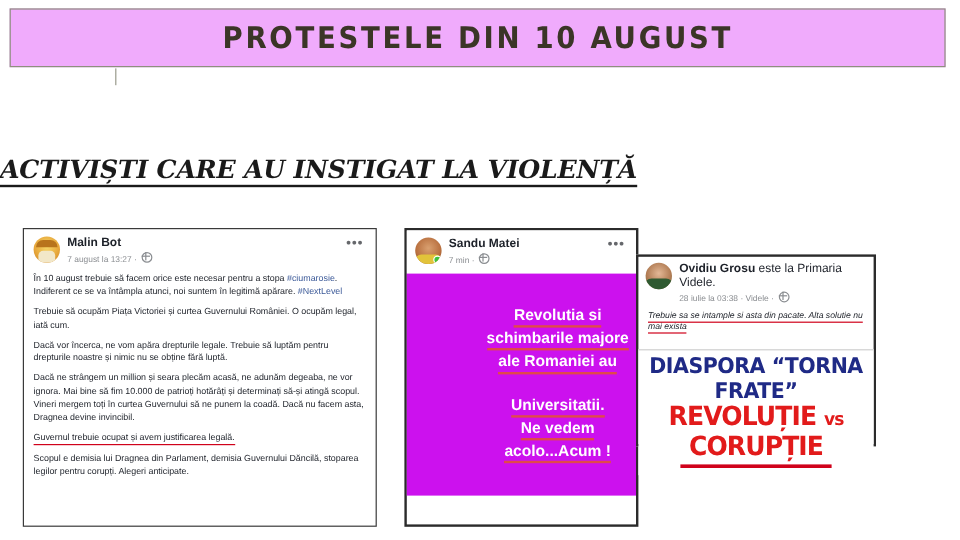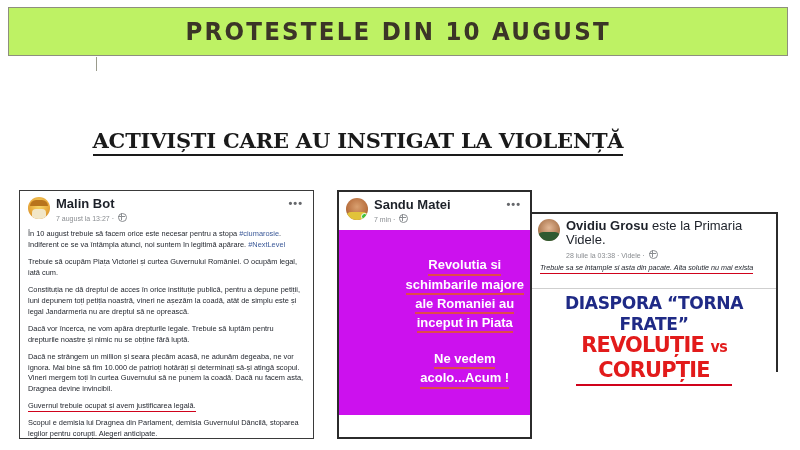--- a/index.html
+++ b/index.html
@@ -4,35 +4,35 @@
 <style>
   html,body{margin:0;padding:0;}
   body{
     width:800px;height:450px;overflow:hidden;background:#ffffff;
     font-family:"Liberation Sans",sans-serif;position:relative;
   }
 
   
   .title-bar{
     position:absolute;left:8px;top:7px;width:780px;height:49px;
-    background:#bef264;border:1px solid #8e8f7e;box-sizing:border-box;
+    background:#f0abfc;border:1px solid #8e8f7e;box-sizing:border-box;
     display:flex;align-items:center;justify-content:center;
   }
   .title-text{
     font-family:"DejaVu Sans",sans-serif;font-weight:bold;
     font-size:25px;letter-spacing:2.4px;color:#3b3527;
     transform:scaleX(0.92);white-space:nowrap;
   }
   .title-stem{
     position:absolute;left:96px;top:57px;width:1px;height:14px;background:#9a9b8c;
   }
 
   
   .subtitle{
-    position:absolute;left:0;top:128px;width:716px;text-align:center;
+    position:absolute;left:0;top:128px;width:716px;font-style:italic;
   }
   .subtitle span{
     font-family:"DejaVu Serif",serif;font-weight:bold;font-size:21px;
     color:#1a1a1a;border-bottom:2px solid #1a1a1a;padding-bottom:1px;
     letter-spacing:-0.2px;
   }
 
   
   .card{position:absolute;background:#ffffff;border:2px solid #2b2b2b;box-sizing:border-box;}
 
@@ -63,21 +63,21 @@
   .av-ovidiu:after{
     content:"";position:absolute;left:-1px;top:13px;width:24px;height:10px;
     background:#2f5a31;border-radius:6px 6px 0 0;
   }
   .online-dot{
     position:absolute;right:0px;bottom:0px;width:7px;height:7px;border-radius:50%;
     background:#3ec23e;border:1.5px solid #fff;box-sizing:border-box;z-index:3;
   }
 
   .p-names{line-height:1.1;}
-  .p-name{font-size:13px;font-weight:bold;color:#1d2129;font-family:"Liberation Sans",sans-serif;}
+  .p-name{font-size:10px;font-weight:bold;color:#1d2129;font-family:"Liberation Sans",sans-serif;}
   .p-name .sub{font-weight:normal;color:#1d2129;}
   .p-meta{font-size:7px;color:#8a8d91;margin-top:2px;font-family:"Liberation Sans",sans-serif;}
   .globe{
     display:inline-block;width:7px;height:7px;border-radius:50%;
     border:1px solid #8a8d91;position:relative;vertical-align:-1px;margin-left:2px;
   }
   .globe:before{content:"";position:absolute;left:2px;top:-1px;width:1px;height:7px;background:#8a8d91;}
   .globe:after{content:"";position:absolute;left:-1px;top:2px;width:7px;height:1px;background:#8a8d91;}
   .dots{
     position:absolute;right:2px;top:2px;font-size:11px;color:#65676b;letter-spacing:1px;
@@ -103,21 +103,21 @@
   }
   .magenta .mtext{
     font-family:"Liberation Sans",sans-serif;font-weight:bold;color:#ffffff;
     font-size:13px;line-height:1.32;padding:0 6px;
   }
   .magenta .mtext span{
     border-bottom:2px solid #e04a4a;display:inline-block;
   }
 
   
-  #post3{left:530px;top:212px;width:248px;height:160px;border-width:2px;}
+  #post3{left:530px;top:212px;width:200px;height:160px;border-width:2px;}
   #post3 .inner{padding:5px 6px 0 6px;}
   .p3-caption{
     font-size:7.2px;color:#1d2129;padding:4px 2px 3px 2px;line-height:1.3;
     font-family:"Liberation Sans",sans-serif;
     font-style:italic;
   }
   .banner{
     background:#ffffff;border-top:1px solid #cfcfcf;text-align:center;
     padding:3px 0 6px 0;
     margin-top:12px;
@@ -156,21 +156,20 @@
         <div class="p-meta">
           <span>7 august la 13:27</span>
           <span> · </span><span class="globe"></span>
         </div>
       </div>
       <div class="dots">•••</div>
     </div>
     <div class="p-body">
       <p><span>În 10 august trebuie să facem orice este necesar pentru a stopa <span class="tag" style="color:#3b5998">#ciumarosie</span>. Indiferent ce se va întâmpla atunci, noi suntem în legitimă apărare. <span class="tag" style="color:#3b5998">#NextLevel</span></span></p>
       <p>Trebuie să ocupăm Piața Victoriei și curtea Guvernului României. O ocupăm legal, iată cum.</p>
-      <p>Constituția ne dă dreptul de acces în orice instituție publică, pentru a depune petiții, luni depunem toți petiția noastră, vineri ne așezăm la coadă, atât de simplu este și legal Jandarmeria nu are dreptul să ne oprească.</p>
       <p>Dacă vor încerca, ne vom apăra drepturile legale. Trebuie să luptăm pentru drepturile noastre și nimic nu se obține fără luptă.</p>
       <p>Dacă ne strângem un million și seara plecăm acasă, ne adunăm degeaba, ne vor ignora. Mai bine să fim 10.000 de patrioți hotărâți și determinați să-și atingă scopul. Vineri mergem toți în curtea Guvernului să ne punem la coadă. Dacă nu facem asta, Dragnea devine invincibil.</p>
       <p><span class="redline">Guvernul trebuie ocupat și avem justificarea legală.</span></p>
       <p>Scopul e demisia lui Dragnea din Parlament, demisia Guvernului Dăncilă, stoparea legilor pentru corupți. Alegeri anticipate.</p>
     </div>
   </div>
 </div>
 
 <div class="card" id="post2">
   <div class="inner-head">
@@ -186,22 +185,22 @@
         </div>
       </div>
       <div class="dots">•••</div>
     </div>
   </div>
   <div class="magenta">
     <div class="mtext">
       <span>Revolutia si</span><br>
       <span>schimbarile majore</span><br>
       <span>ale Romaniei au</span><br>
-      <span>inceput in Piata</span><br>
       <br>
+      <span>Universitatii.</span><br>
       <span>Ne vedem</span><br>
       <span>acolo...Acum !</span>
     </div>
   </div>
 </div>
 
 <div class="card" id="post3">
   <div class="inner">
     <div class="p-head">
       <div class="avatar av-ovidiu"></div>

